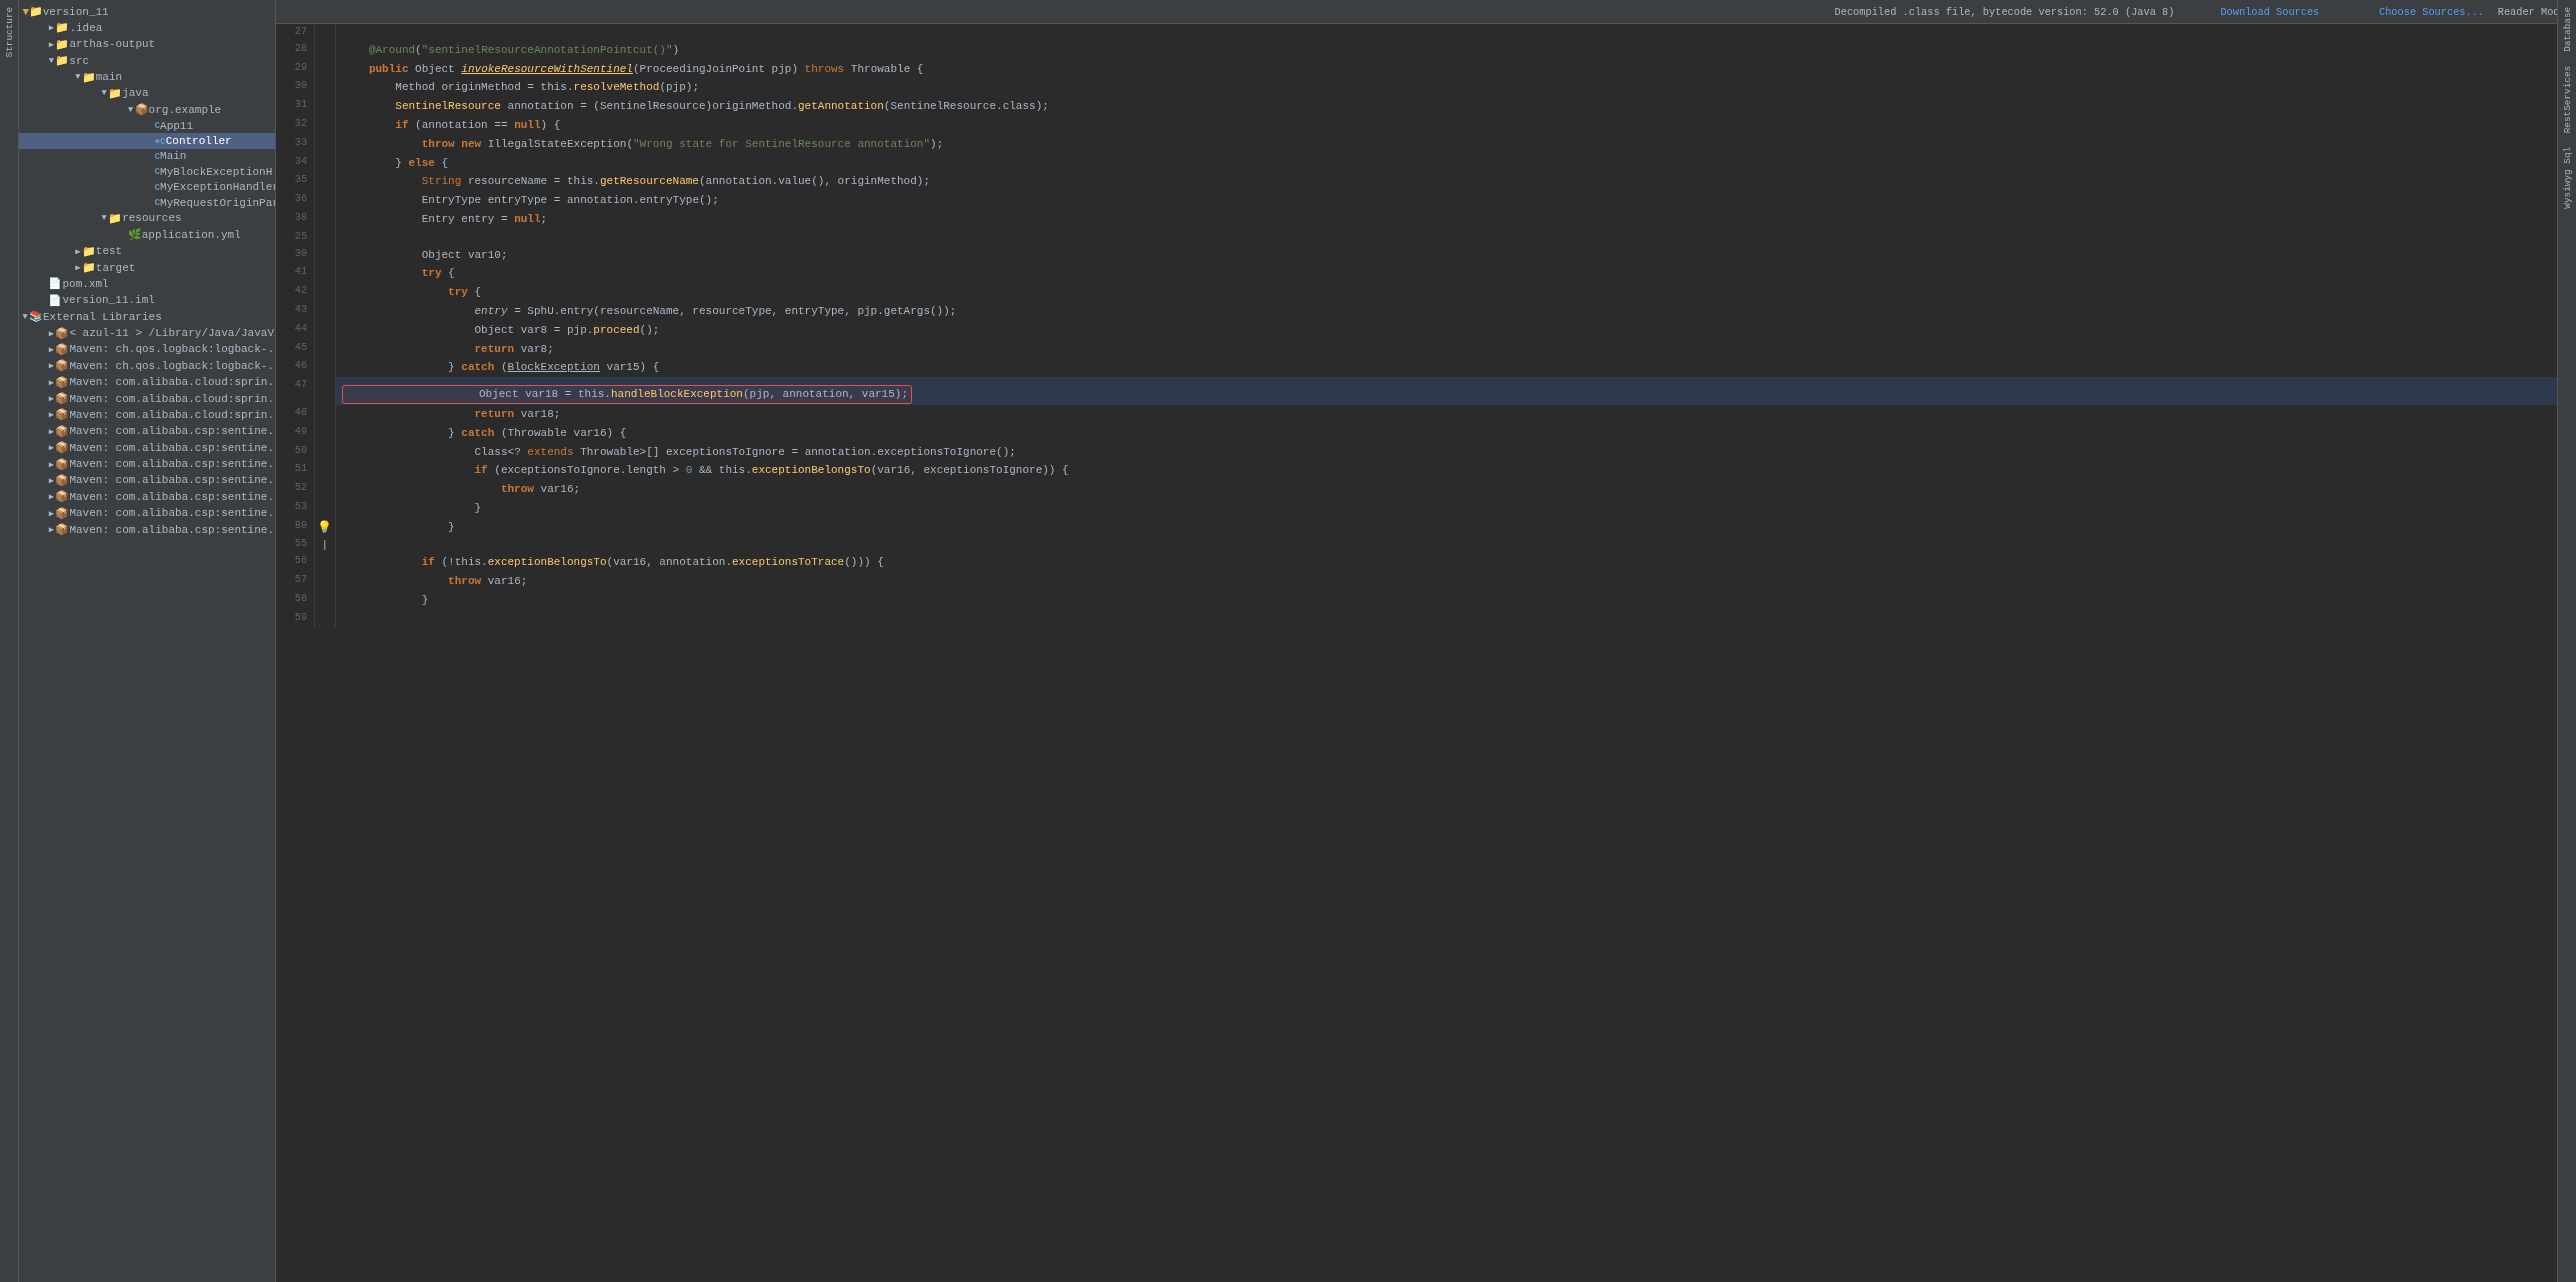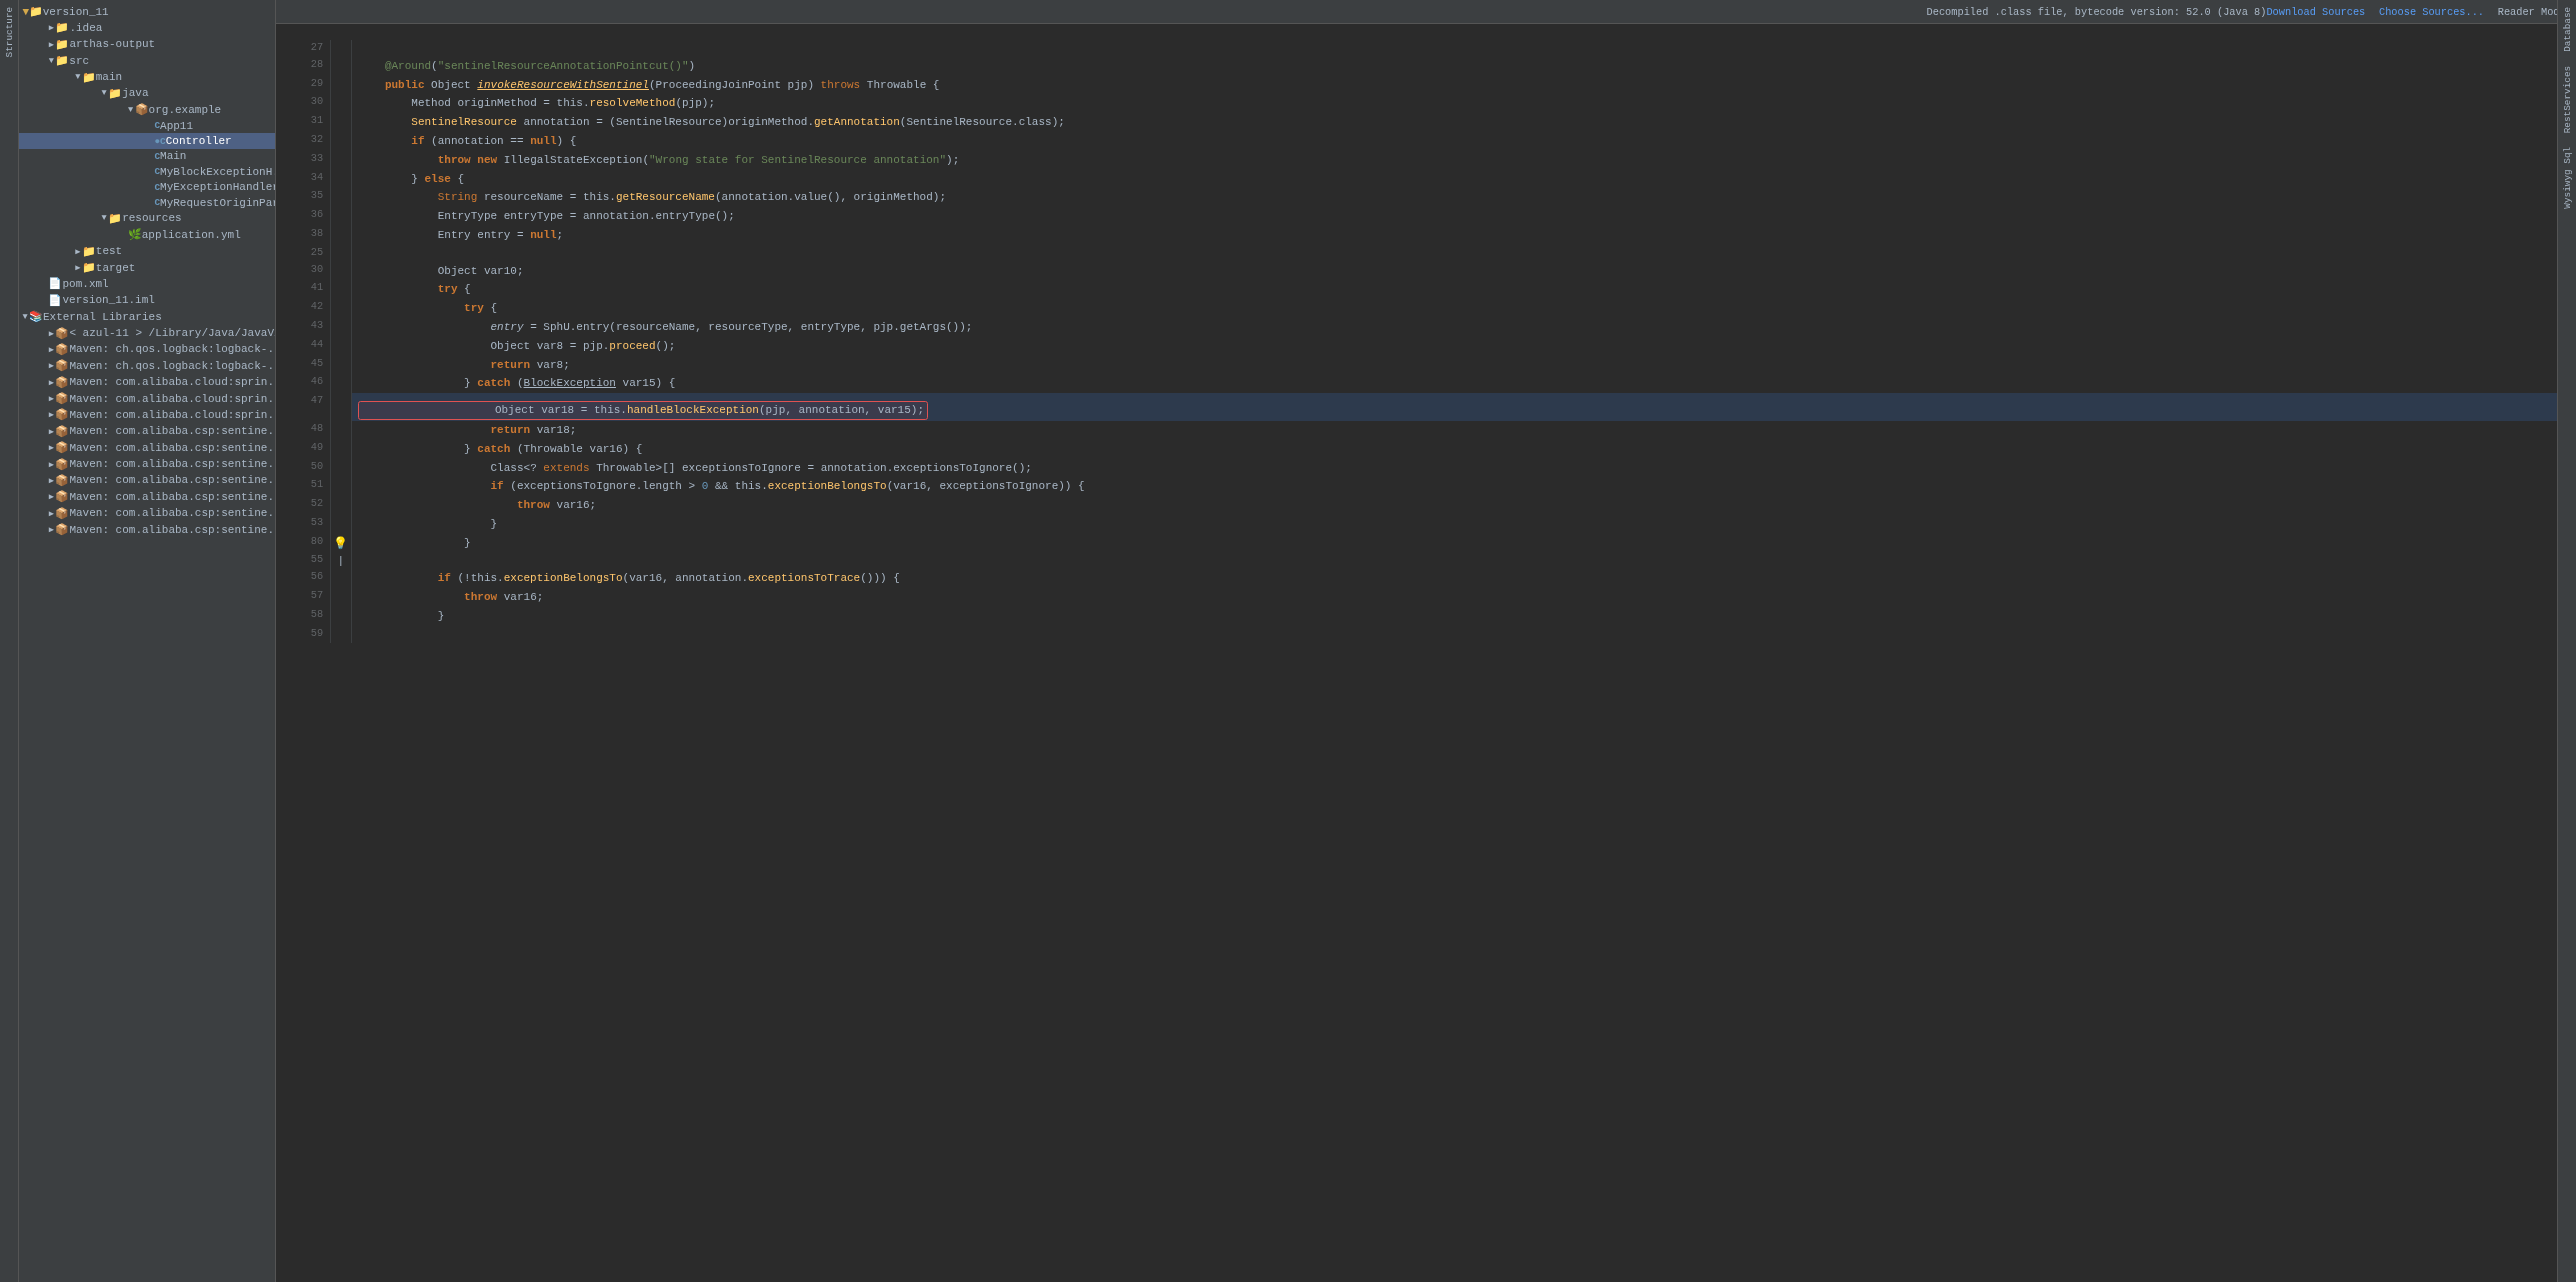--- a/index.html
+++ b/index.html
@@ -118,32 +118,33 @@
     .header-actions {
       display: flex;
       gap: 13.7px;
       align-items: center;
     }
     .header-link {
       font-size: 10.3px;
       color: #589df6;
       cursor: pointer;
       text-decoration: none;
+      margin-left: 46px;
     }
     .reader-mode {
       font-size: 10.3px;
       color: #a9b7c6;
     }
 
     
     .code-area {
       flex: 1;
       overflow-y: auto;
       overflow-x: auto;
-      padding: 16px;
+      padding: 0;
       background: #2b2b2b;
       position: relative;
     }
     .code-row {
       display: flex;
       align-items: stretch;
       min-height: 17px;
     }
     .line-number {
       width: 39px;

